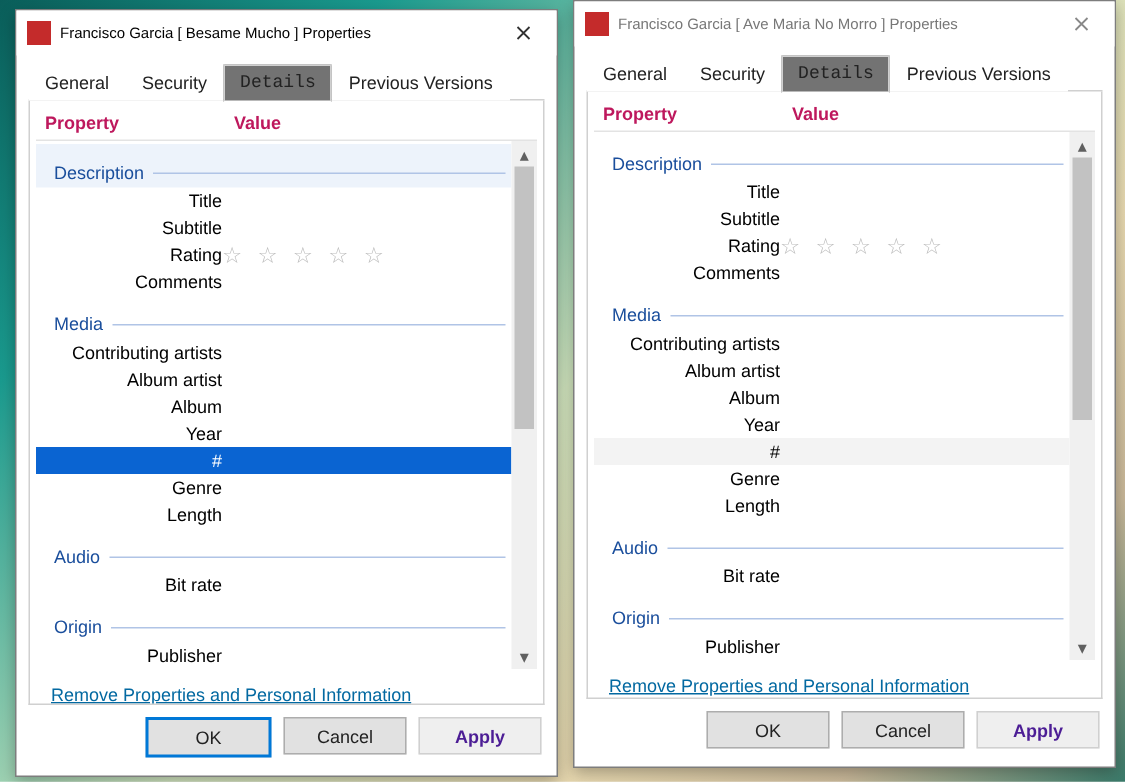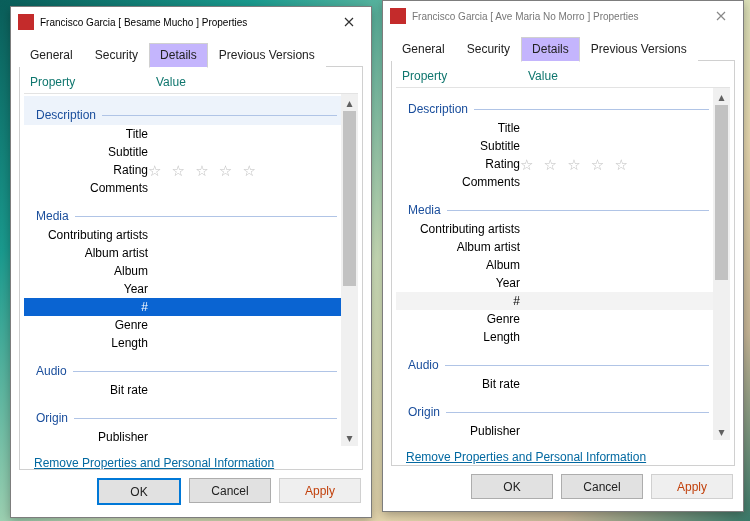--- a/index.html
+++ b/index.html
@@ -61,43 +61,45 @@
     padding: 4px 10px 5px 10px;
     border: 1px solid transparent;
     border-bottom: none;
     color: #222;
     position: relative;
     z-index:1;
     background:#fff;
   }
   .tab.active {
     border-color: #d0d0d0;
-    background: #c4b5fd;
+    background: #737373;
     z-index:2;
     border-bottom:1px solid #fff;
     margin-bottom:-1px;
+    font-family:Liberation Mono, monospace;
   }
   .tab-body {
     flex: 1;
     margin: 0 8px 4px 8px;
     border: 1px solid #d0d0d0;
     border-top: none;
     display: flex;
     flex-direction: column;
     overflow: hidden;
   }
   .headers {
     display: flex;
     border-bottom: 1px solid #e3e3e3;
     padding: 4px 0;
     margin: 4px 4px 0 4px;
   }
   .headers .col {
     padding-left: 6px;
-    color: #0f766e;
+    color: #be185d;
+    font-weight: bold;
   }
   .col1 { width: 120px; flex:none; }
   .col2 { flex:1; }
   .list-wrap {
     flex:1;
     position: relative;
     margin: 0 4px 4px 4px;
     display:flex;
   }
   .list {
@@ -156,21 +158,21 @@
     width: 80px;
     height: 23px;
     border:1px solid #adadad;
     background:#e1e1e1;
     display:flex; align-items:center; justify-content:center;
     font-size:12px;
     color:#222;
     text-align:center;
   }
   .btn.default { border:2px solid #0078d7; background:#e1e1e1; }
-  .btn.disabled { color:#c2410c; background:#efefef; border-color:#d0d0d0; }
+  .btn.disabled { color:#4c1d95; background:#efefef; border-color:#d0d0d0;font-weight:bold; }
 </style>
 </head>
 <body>
 
 <div class="dialog" style="left:10px; top:6px; width:360px; height:510px;">
   <div class="titlebar">
     <div class="app-icon"></div>
     <div class="title-text">Francisco Garcia [ Besame Mucho ] Properties</div>
     <div class="close-btn">
       <svg viewBox="0 0 10 10">

